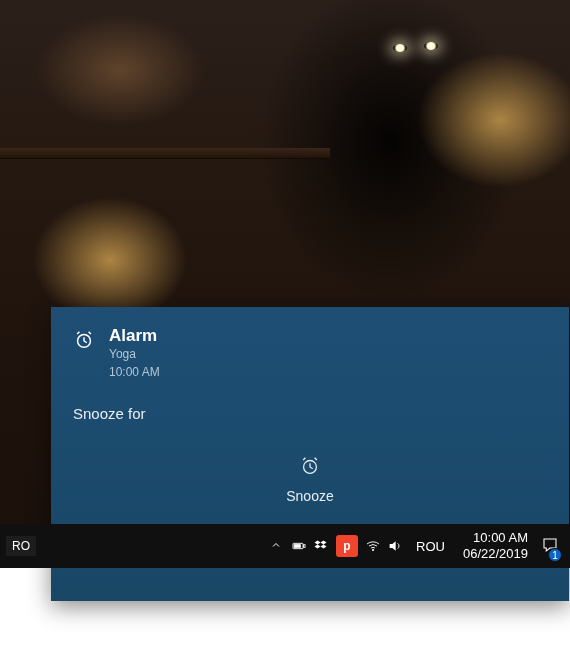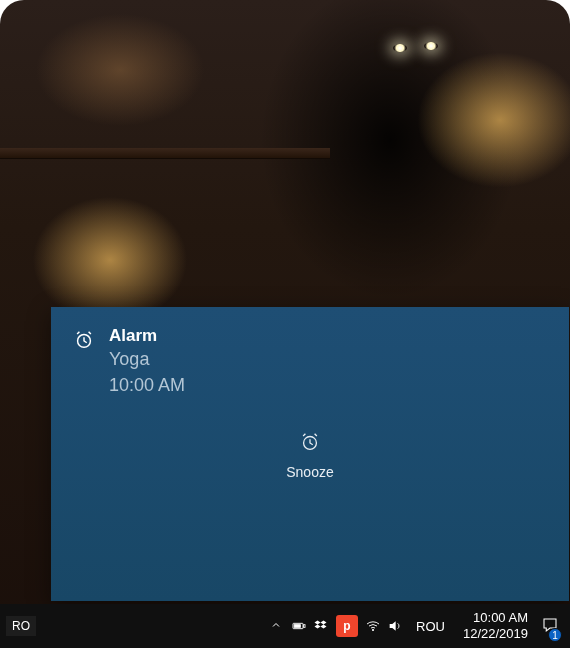--- a/index.html
+++ b/index.html
@@ -1,45 +1,44 @@
 <!DOCTYPE html>
 <html><head>
 <meta charset="utf-8">
 <style>
   * { box-sizing: border-box; margin: 0; padding: 0; }
   html, body { width: 570px; height: 648px; overflow: hidden; font-family: "Segoe UI", Tahoma, sans-serif; }
   .screen {
-    position: relative; width: 570px; height: 648px;
+    position: relative; width: 570px; height: 568px;
     background:
       radial-gradient(ellipse 120px 80px at 120px 70px, rgba(140,100,60,.55), transparent 70%),
       radial-gradient(ellipse 110px 90px at 110px 260px, rgba(232,180,90,.7), transparent 70%),
       radial-gradient(ellipse 110px 90px at 500px 120px, rgba(232,180,90,.7), transparent 75%),
       radial-gradient(ellipse 180px 220px at 390px 140px, rgba(0,0,0,.88), transparent 72%),
       linear-gradient(180deg,#2b1f1a 0%,#23170f 35%,#1a0f0a 100%);
-    border-radius: 24px;
   }
   
   .eye { position:absolute; width:14px; height:8px; border-radius:50%;
     background: radial-gradient(circle,#ffffff 0%,#fff6c4 45%,rgba(255,246,196,0) 72%);
     box-shadow:0 0 14px 4px rgba(255,250,210,.6); }
   .eye.l { top:44px; left:393px; } .eye.r { top:42px; left:424px; }
   .shelf { position:absolute; left:0; top:148px; width:330px; height:10px;
     background:linear-gradient(#3a261a,#221308); box-shadow:0 1px 0 #120a05; }
 
   
   .toast {
     position:absolute; left:51px; top:307px; width:518px; height:294px;
     background: linear-gradient(180deg,#1e4e74 0%,#184766 100%);
     color:#e9eef3; box-shadow: 0 6px 22px rgba(0,0,0,.45);
     padding: 18px 22px 14px 22px;
   }
   .toast-header { display:flex; align-items:flex-start; gap:14px; }
   .alarm-mark { width:22px; height:22px; flex:0 0 22px; margin-top:4px; }
   .toast-title { font-size:17px; font-weight:600; color:#fff; line-height:1.25; }
-  .toast-sub   { font-size:18px; color:#b3c6d5; line-height:1.45; }
+  .toast-sub   { font-size:12px; color:#b3c6d5; line-height:1.45; }
   .snooze-label { margin-top:24px; font-size:15px; color:#e9eef3; }
   .dropdown-wrap { margin-top:8px; border:4px solid #ef3b1f; padding:2px; }
   .dropdown {
     display:flex; align-items:center; justify-content:space-between;
     height:38px; padding:0 12px; background:#12364e;
     border:1px solid #4d6d84; color:#fff; font-size:15px; cursor:pointer;
   }
   .actions { display:flex; margin-top:20px; }
   .action-btn {
     flex:1; display:flex; flex-direction:column; align-items:center; justify-content:center;
@@ -85,20 +84,21 @@
             <path d="M19.5 5.5 17 3"></path>
         </svg>
       </span>
       <div>
         <div class="toast-title">Alarm</div>
         <div class="toast-sub">Yoga</div>
         <div class="toast-sub">10:00 AM</div>
       </div>
     </div>
 
+    <div class="snooze-label">Snooze for</div>
 
 
     <div class="actions">
       <div class="action-btn">
         <span>
           <svg viewBox="0 0 24 24" fill="none" stroke="#e9eef3" stroke-width="1.4">
             <circle cx="12" cy="13" r="7"></circle>
               <path d="M12 9v4l3 2"></path>
             <path d="M4.5 5.5 7 3"></path>
               <path d="M19.5 5.5 17 3"></path>
@@ -150,21 +150,21 @@
       <svg viewBox="0 0 24 24" fill="none" stroke="#fff" stroke-width="1.4">
         <path d="M4 9h4l5-4v14l-5-4H4z" fill="#fff" stroke="none"></path>
           <path d="M16 8a5 5 0 0 1 0 8"></path>
       </svg>
     </div>
 
     <div class="lang2">ROU</div>
 
     <div class="clock">
       <div>10:00 AM</div>
-      <div>12/22/2019</div>
+      <div>06/22/2019</div>
     </div>
 
     <div class="action-center">
       <span>
         <svg width="18" height="18" viewBox="0 0 24 24" fill="none" stroke="#fff" stroke-width="1.4">
           <path d="M4 4h16v12H12l-5 4v-4H4z"></path>
         </svg>
       </span>
       <span class="badge">1</span>
     </div>

